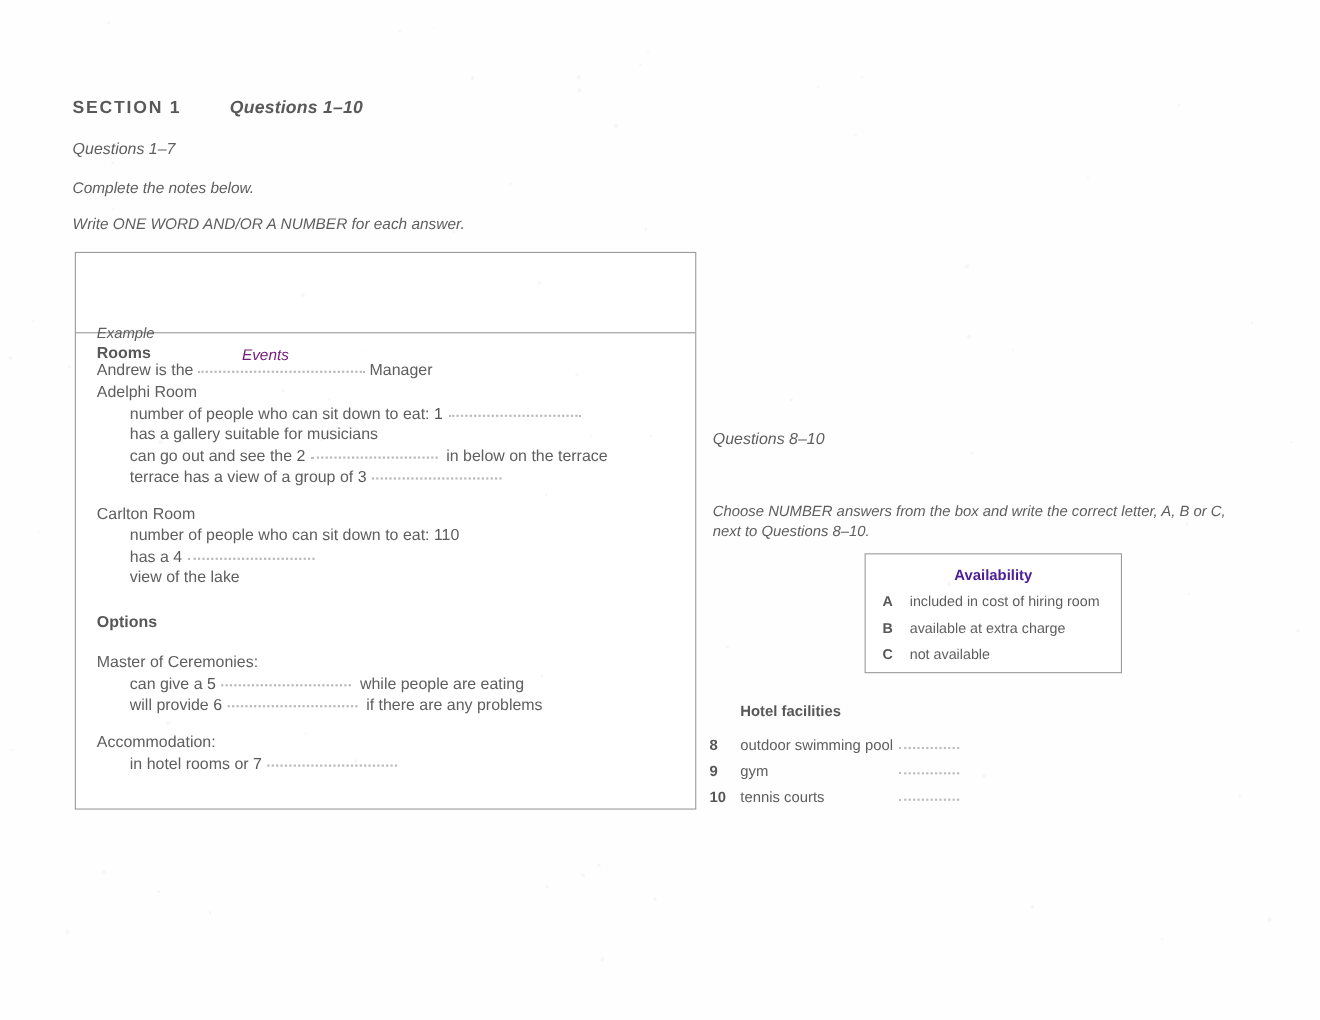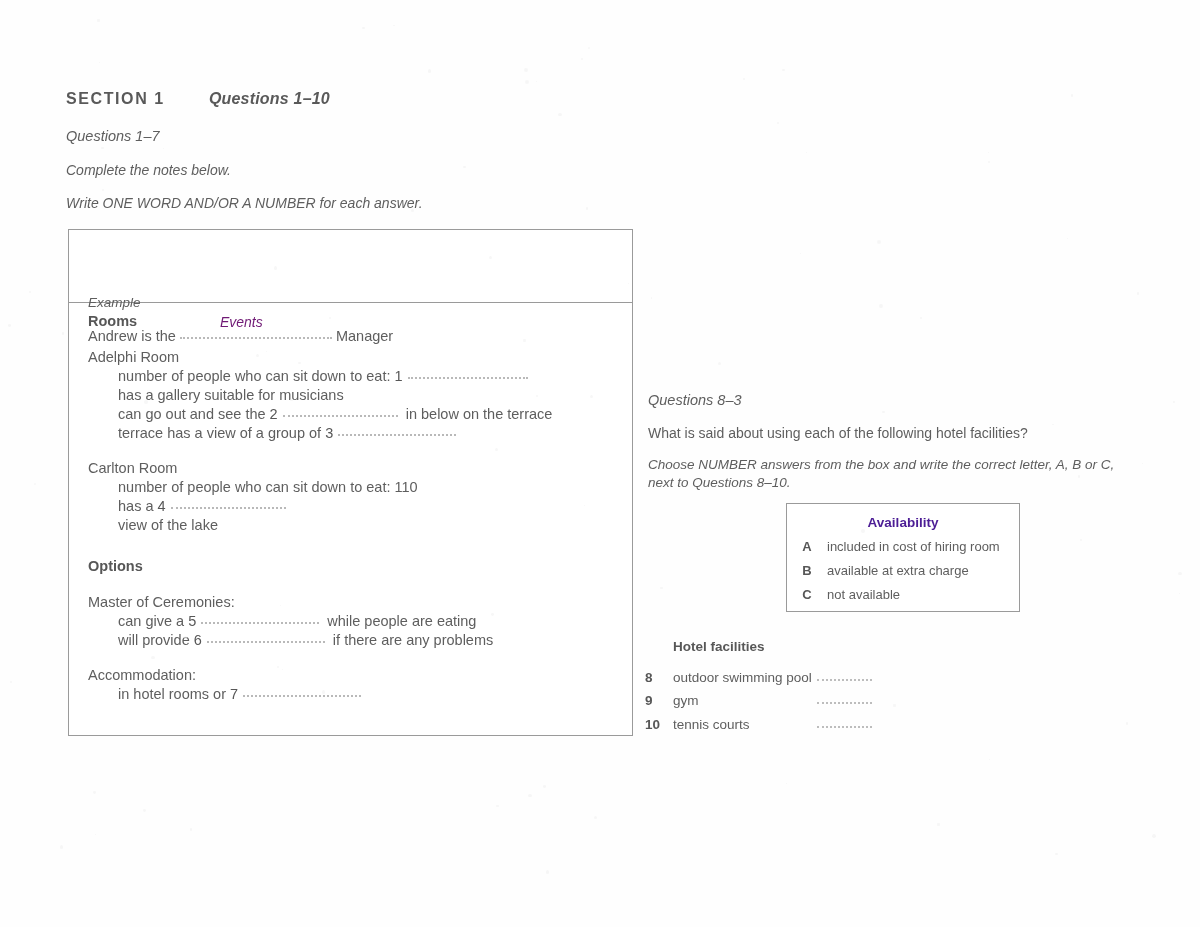--- a/index.html
+++ b/index.html
@@ -286,22 +286,21 @@
         <div class="line indent" style="top: 214px;"><span>view of the lake</span></div>
         <div class="grp-head" style="top: 255px;">Options</div>
         <div class="line flush" style="top: 291px;">Master of Ceremonies:</div>
         <div class="line indent" style="top: 310px;"><span>can give a </span><span class="bd" style="color: rgb(87, 87, 87);">5</span><span class="dots" style="width: 118px; margin-left: 5px; margin-right: 4px;"></span><span> while people are eating</span></div>
         <div class="line indent" style="top: 329px;"><span>will provide </span><span class="bd" style="color: rgb(87, 87, 87);">6</span><span class="dots" style="width: 118px; margin-left: 5px; margin-right: 4px;"></span><span> if there are any problems</span></div>
         <div class="line flush" style="top: 364px;">Accommodation:</div>
         <div class="line indent" style="top: 383px;"><span>in hotel rooms or </span><span class="bd" style="color: rgb(87, 87, 87);">7</span><span class="dots" style="width: 118px; margin-left: 5px; margin-right: 4px;"></span></div>
       </div>
   </div>
 
-  <div class="q810">Questions 8–3</div>
-  <div class="q810-prompt">What is said about using each of the following hotel facilities?</div>
+  <div class="q810">Questions 8–10</div>
   <div class="q810-instr">
     <span>Choose </span><span class="bd">NUMBER</span><span> answers from the box and write the correct letter, </span><span class="bd">A, B</span><span> or </span><span class="bd">C</span><span>, next to Questions 8–10.</span>
   </div>
 
   <div class="avail-box">
     <div class="avail-title">Availability</div>
     <div id="avail-rows">
         <div class="avail-row">
           <span class="avail-letter">A</span>
           <span class="avail-text">included in cost of hiring room</span>

